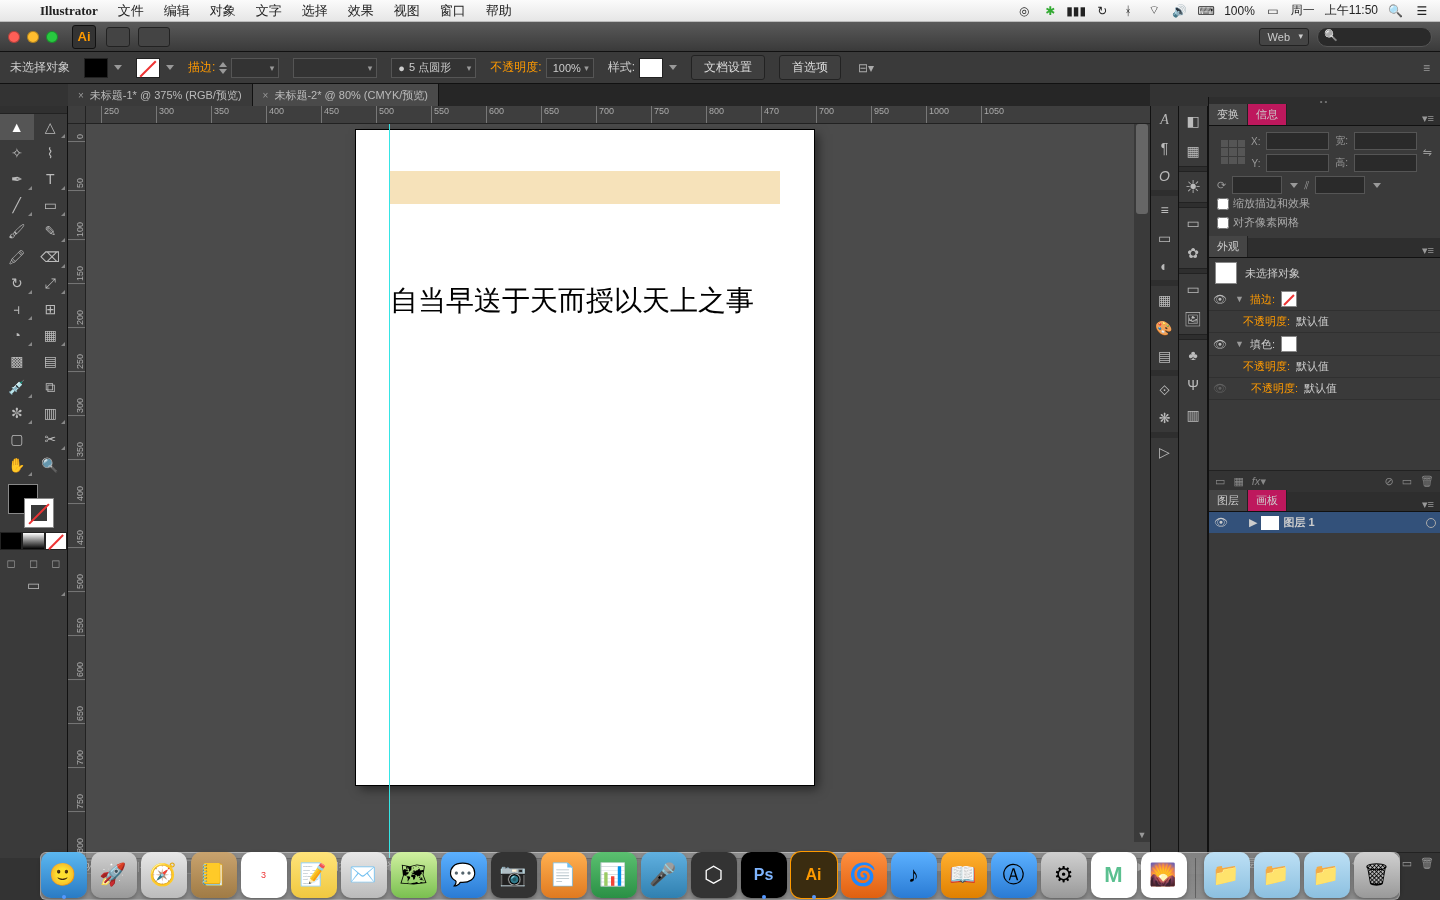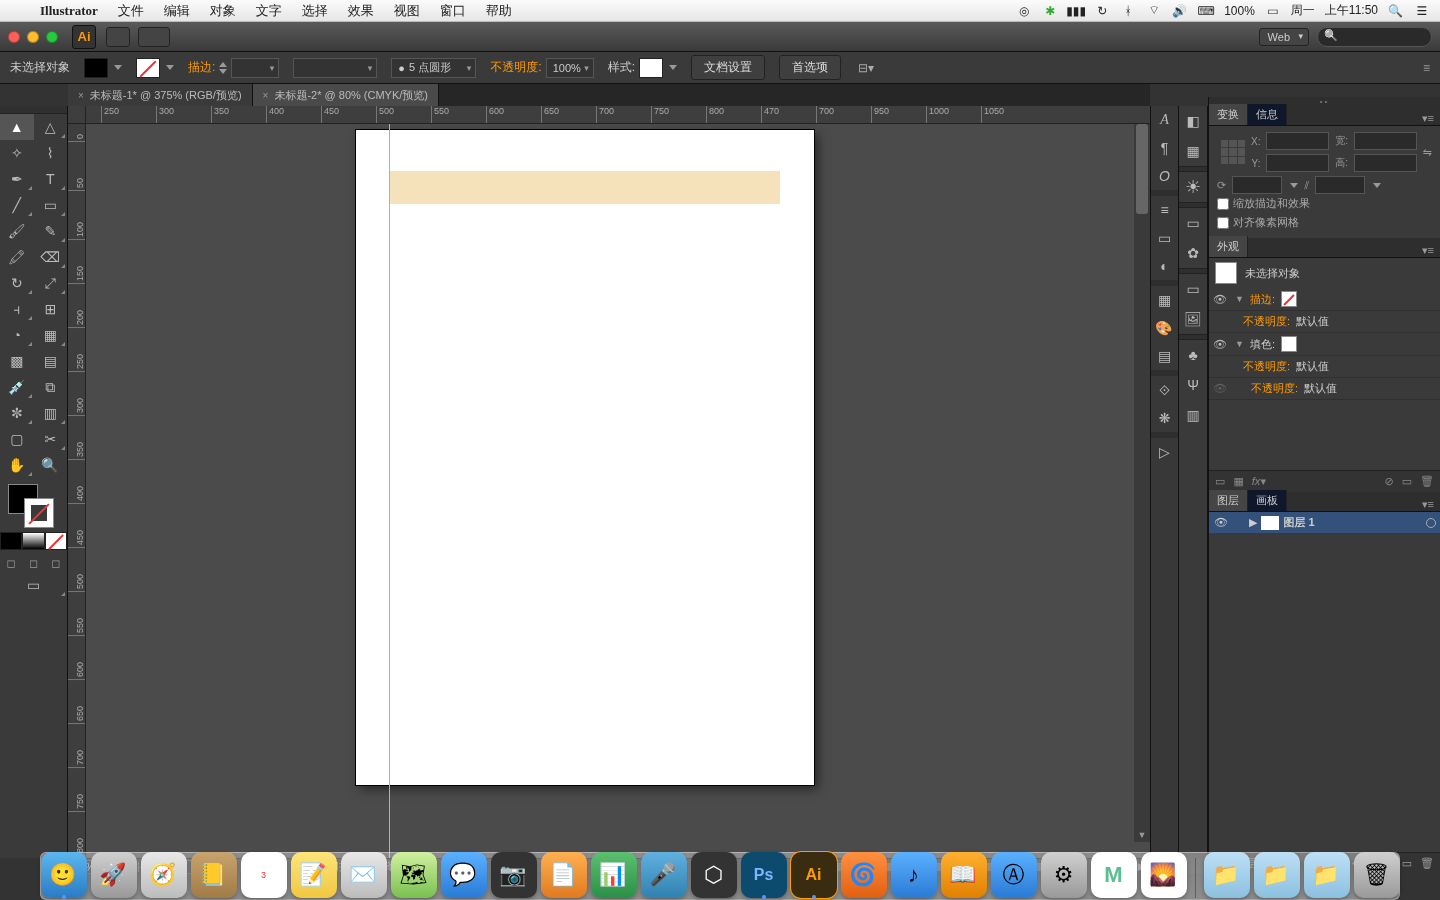--- a/index.html
+++ b/index.html
@@ -101,21 +101,21 @@
 .status .tri-l{ color:#999;}
 
 
 .rcol{ position:absolute; top:106px; right:232px; width:30px; bottom:26px; background:#3a3a3a; border-left:1px solid #111; border-right:1px solid #111;}
 .rcol .ic{ height:30px; display:flex; align-items:center; justify-content:center; color:#bbb; font-size:14px;}
 .rcol .gap{ height:6px; background:#2e2e2e; border-top:1px solid #222; border-bottom:1px solid #222;}
 
 
 .panels{ position:absolute; top:97px; right:0; width:232px; bottom:26px; background:#3a3a3a; border-left:1px solid #111; display:flex; flex-direction:column; font-size:11px; color:#ccc;}
 .panel-tabs{ height:20px; background:#2e2e2e; display:flex; align-items:flex-end; border-bottom:1px solid #111;}
-.ptab{ padding:3px 8px; background:#0f172a; border-right:1px solid #222; font-size:11px; color:#ccc;}
+.ptab{ padding:3px 8px; background:#be185d; border-right:1px solid #222; font-size:11px; color:#ccc;}
 .ptab.active{ background:#454545;}
 .ptab-menu{ margin-left:auto; padding:0 6px; color:#999;}
 .panel-body{ padding:6px 8px;}
 .transform-grid{ display:grid; grid-template-columns:auto 1fr auto 1fr; gap:4px 6px; align-items:center;}
 .tg-lbl{ color:#999; font-size:10px; text-align:right;}
 .tg-fld{ height:18px; background:#2a2a2a; border:1px solid #555;}
 .ref9{ width:24px; height:24px; display:grid; grid-template-columns:repeat(3,1fr); grid-template-rows:repeat(3,1fr); gap:1px; margin-left:4px;}
 .ref9 span{ background:#555;}
 .transform-row2{ display:flex; align-items:center; gap:6px; margin-top:4px;}
 .chk{ display:flex; align-items:center; gap:4px; color:#aaa; font-size:11px; padding:2px 0;}
@@ -165,21 +165,21 @@
 .di-cal{background:#fff;}
 .di-notes{background:linear-gradient(#ffe47a,#f0c840);}
 .di-mail{background:linear-gradient(#e8e8e8,#bbb);}
 .di-maps{background:linear-gradient(#d0f0a0,#7ac050);}
 .di-msg{background:linear-gradient(#5bb0ff,#2a7bd4);}
 .di-ft{background:#333;}
 .di-pages{background:linear-gradient(#ffb050,#e07a20);}
 .di-num{background:linear-gradient(#5bc070,#2a9045);}
 .di-key{background:linear-gradient(#60b0e0,#3080b0);}
 .di-unity{background:#333; color:#fff;}
-.di-ps{background:#0c4a6e; color:#7fb5ff; font-weight:bold; font-size:16px;}
+.di-ps{background:#000000; color:#7fb5ff; font-weight:bold; font-size:16px;}
 .di-ai{background:#3a2c10; color:#ff9a00; font-weight:bold; font-size:16px; box-shadow:0 0 0 1px #ff9a00, 0 2px 4px rgba(0,0,0,.3);}
 .di-bl{background:linear-gradient(#ff9040,#e06010);}
 .di-itunes{background:linear-gradient(#5bb0ff,#2a7bd4);}
 .di-ibooks{background:linear-gradient(#ffb030,#e08000);}
 .di-appstore{background:linear-gradient(#5bb0ff,#2a7bd4);}
 .di-pref{background:linear-gradient(#d0d0d0,#999);}
 .di-m{background:#fff; color:#5bc090; font-weight:bold;}
 .di-photos{background:#fff;}
 .di-folder{background:linear-gradient(#bde0f5,#8cc0e0);}
 .di-trash{background:linear-gradient(#d0d0d0,#999);}
@@ -394,20 +394,21 @@
     <div class="tick" style="top: 538px;">600</div>
     <div class="tick" style="top: 582px;">650</div>
     <div class="tick" style="top: 626px;">700</div>
     <div class="tick" style="top: 670px;">750</div>
     <div class="tick" style="top: 714px;">800</div>
   </div>
 
 <div class="canvas-wrap">
   <div class="artboard">
     <div class="band"></div>
+    <div class="line2">自当早送于天而授以天上之事</div>
   </div>
   <div class="guide"></div>
   <div class="scroll-v">
     <div class="arr up">▲</div>
     <div class="thumb"></div>
     <div class="arr dn">▼</div>
   </div>
 </div>
 
 <div class="status">

